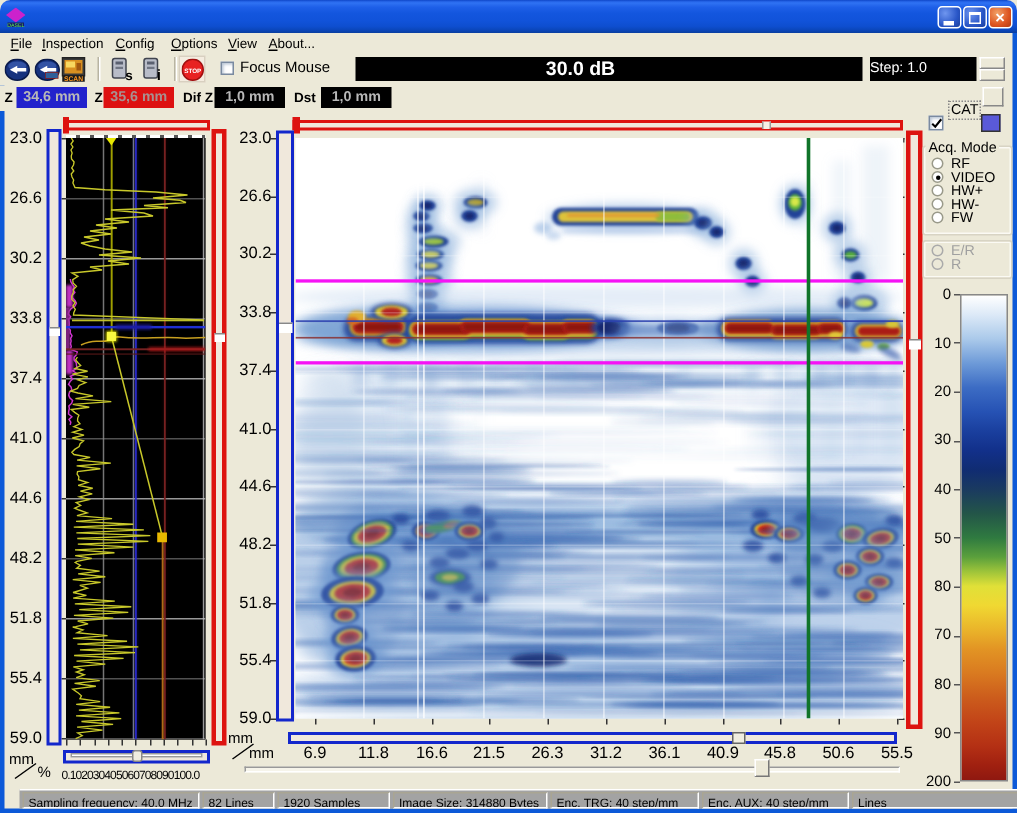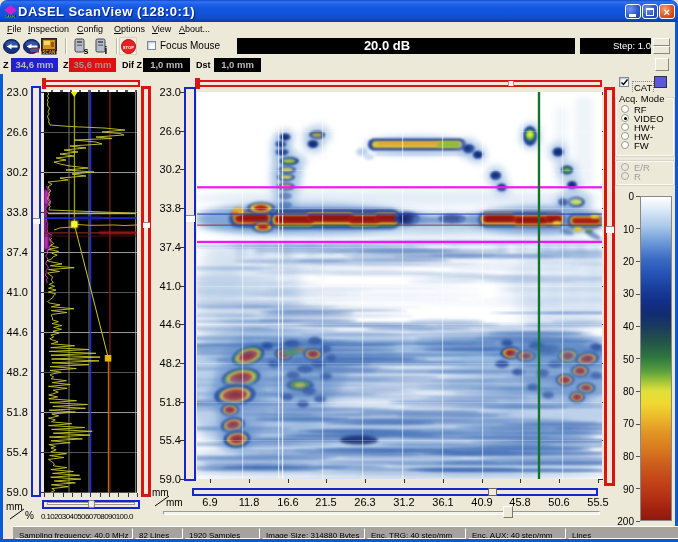--- a/index.html
+++ b/index.html
@@ -41,21 +41,20 @@
 <div class="win">
  <div style="position:absolute;left:0;top:20px;width:3px;height:522px;background:#0c59d8"></div>
  <div style="position:absolute;left:675px;top:20px;width:3px;height:522px;background:#0c59d8"></div>
  <div style="position:absolute;left:0;top:539px;width:678px;height:3px;background:#0c59d8"></div>
  <div class="title">
   <svg class="ticon" width="13" height="13">
         <polygon points="6.5,0 13,5 6.5,10 0,5" fill="#cc22cc"></polygon>
         <rect x="1" y="10" width="11" height="3" fill="#1a1a66"></rect>
         <text x="6.5" y="12.7" font-size="3.5" fill="#55ee55" text-anchor="middle" font-family="Liberation Sans">DASEL</text>
       </svg>
-  <div class="txt">DASEL ScanView (128:0:1)</div>
   <div class="tbtn bmin" style="left:625px">
         <div style="position:absolute;left:3px;top:9px;width:7px;height:2.5px;background:#fff"></div>
       </div>
   <div class="tbtn bmax" style="left:642px">
         <div style="position:absolute;left:3px;top:2.5px;width:8px;height:8px;border:1.5px solid #fff;border-top-width:2.5px"></div>
       </div>
   <div class="tbtn bclose" style="left:659px">
         <span style="left:3.5px;top:0.5px;font-size:11px">×</span>
       </div>
  </div>
@@ -104,22 +103,22 @@
   <div style="position:absolute;left:116px;top:2px;width:1px;height:16px;background:#b8b4a2;box-shadow:1px 0 0 #fff"></div>
   <div style="position:absolute;left:119px;top:1px;width:18px;height:18px;background:#f4ece0;border:1px solid #d8d0c0"></div>
   <svg class="tb-ic" style="left:121px;top:3px" width="15" height="15">
         <circle cx="7.5" cy="7.5" r="7" fill="#e82222" stroke="#a01010"></circle>
         <rect x="1.5" y="5.6" width="12" height="3.8" fill="#e82222"></rect>
         <text x="7.5" y="9.6" font-size="4.2" fill="#fff" text-anchor="middle" font-family="Liberation Sans" font-weight="bold">STOP</text>
       </svg>
   <div class="cb" style="left:147px;top:5px;width:9px;height:9px"></div>
   <div style="position:absolute;left:160px;top:4px;font-size:10px">Focus Mouse</div>
   <div style="position:absolute;left:237px;top:2px;width:338px;height:16px;background:#000"></div>
-  <div style="position:absolute;left:237px;top:2px;width:300px;text-align:center;color:#fff;font-size:13px;font-weight:bold">20.0 dB</div>
-  <div style="position:absolute;left:580px;top:2px;width:71px;height:16px;background:#000;color:#fff;font-size:9.5px;text-align:right;line-height:15px">Step: 1.0</div>
+  <div style="position:absolute;left:237px;top:2px;width:300px;text-align:center;color:#fff;font-size:13px;font-weight:bold">30.0 dB</div>
+  <div style="position:absolute;left:580px;top:2px;width:71px;height:16px;background:#000;color:#fff;font-size:9.5px;text-align:left;line-height:15px">Step: 1.0</div>
   <div style="position:absolute;left:653px;top:2px;width:17px;height:8px;background:#ece9d8;border:1px solid;border-color:#fff #888 #888 #fff"></div>
   <div style="position:absolute;left:653px;top:10px;width:17px;height:8px;background:#ece9d8;border:1px solid;border-color:#fff #888 #888 #fff"></div>
  </div>
  <div class="zrow">
   <span class="zlab" style="left:3px">Z</span>
   <div class="zbox" style="left:11px;width:47px;background:#2222cc">34,6 mm</div>
   <span class="zlab" style="left:63px">Z</span>
   <div class="zbox" style="left:69px;width:47px;background:#dd1111;color:#a89090">35,6 mm</div>
   <span class="zlab" style="left:122px">Dif Z</span>
   <div class="zbox" style="left:143px;width:47px;background:#000">1,0 mm</div>
@@ -909,21 +908,21 @@
 <div class="blab" style="left:506px">45.8</div>
 <div class="blab" style="left:545px">50.6</div>
 <div class="blab" style="left:584px">55.5</div>
  <div style="position:absolute;left:163px;top:511px;width:437px;height:4px;border:1px solid;border-color:#999 #fff #fff #999;background:#f6f4ea"></div>
  <div style="position:absolute;left:503px;top:506px;width:10px;height:12px;background:#ece9d8;border:1px solid;border-color:#fff #777 #777 #fff"></div>
 
  <div class="cb" style="left:619px;top:77px"></div>
  <svg style="position:absolute;left:620px;top:78px" width="9" height="9">
       <path d="M1.5 4.5 L3.5 6.5 L7.5 1.5" stroke="#000" stroke-width="1.4" fill="none"></path>
     </svg>
- <div style="position:absolute;left:632px;top:81px;font-size:9.5px;border:1px dotted #888;padding:0 1px">CAT</div>
+ <div style="position:absolute;left:632px;top:67px;font-size:9.5px;border:1px dotted #888;padding:0 1px">CAT</div>
  <div style="position:absolute;left:654px;top:76px;width:13px;height:12px;background:#5a5ad8;border:1px solid #333"></div>
  <div class="group" style="left:615px;top:97px;width:60px;height:60px"></div>
  <div class="rlab" style="left:617px;top:93px;background:#ece9d8;padding:0 2px">Acq. Mode</div>
  <div class="radio" style="left:621px;top:105px"></div>
     <div class="rlab" style="left:634px;top:104px">RF</div>
  <div class="radio sel" style="left:621px;top:114px"></div>
     <div class="rlab" style="left:634px;top:113px">VIDEO</div>
  <div class="radio" style="left:621px;top:123px"></div>
     <div class="rlab" style="left:634px;top:122px">HW+</div>
  <div class="radio" style="left:621px;top:132px"></div>

